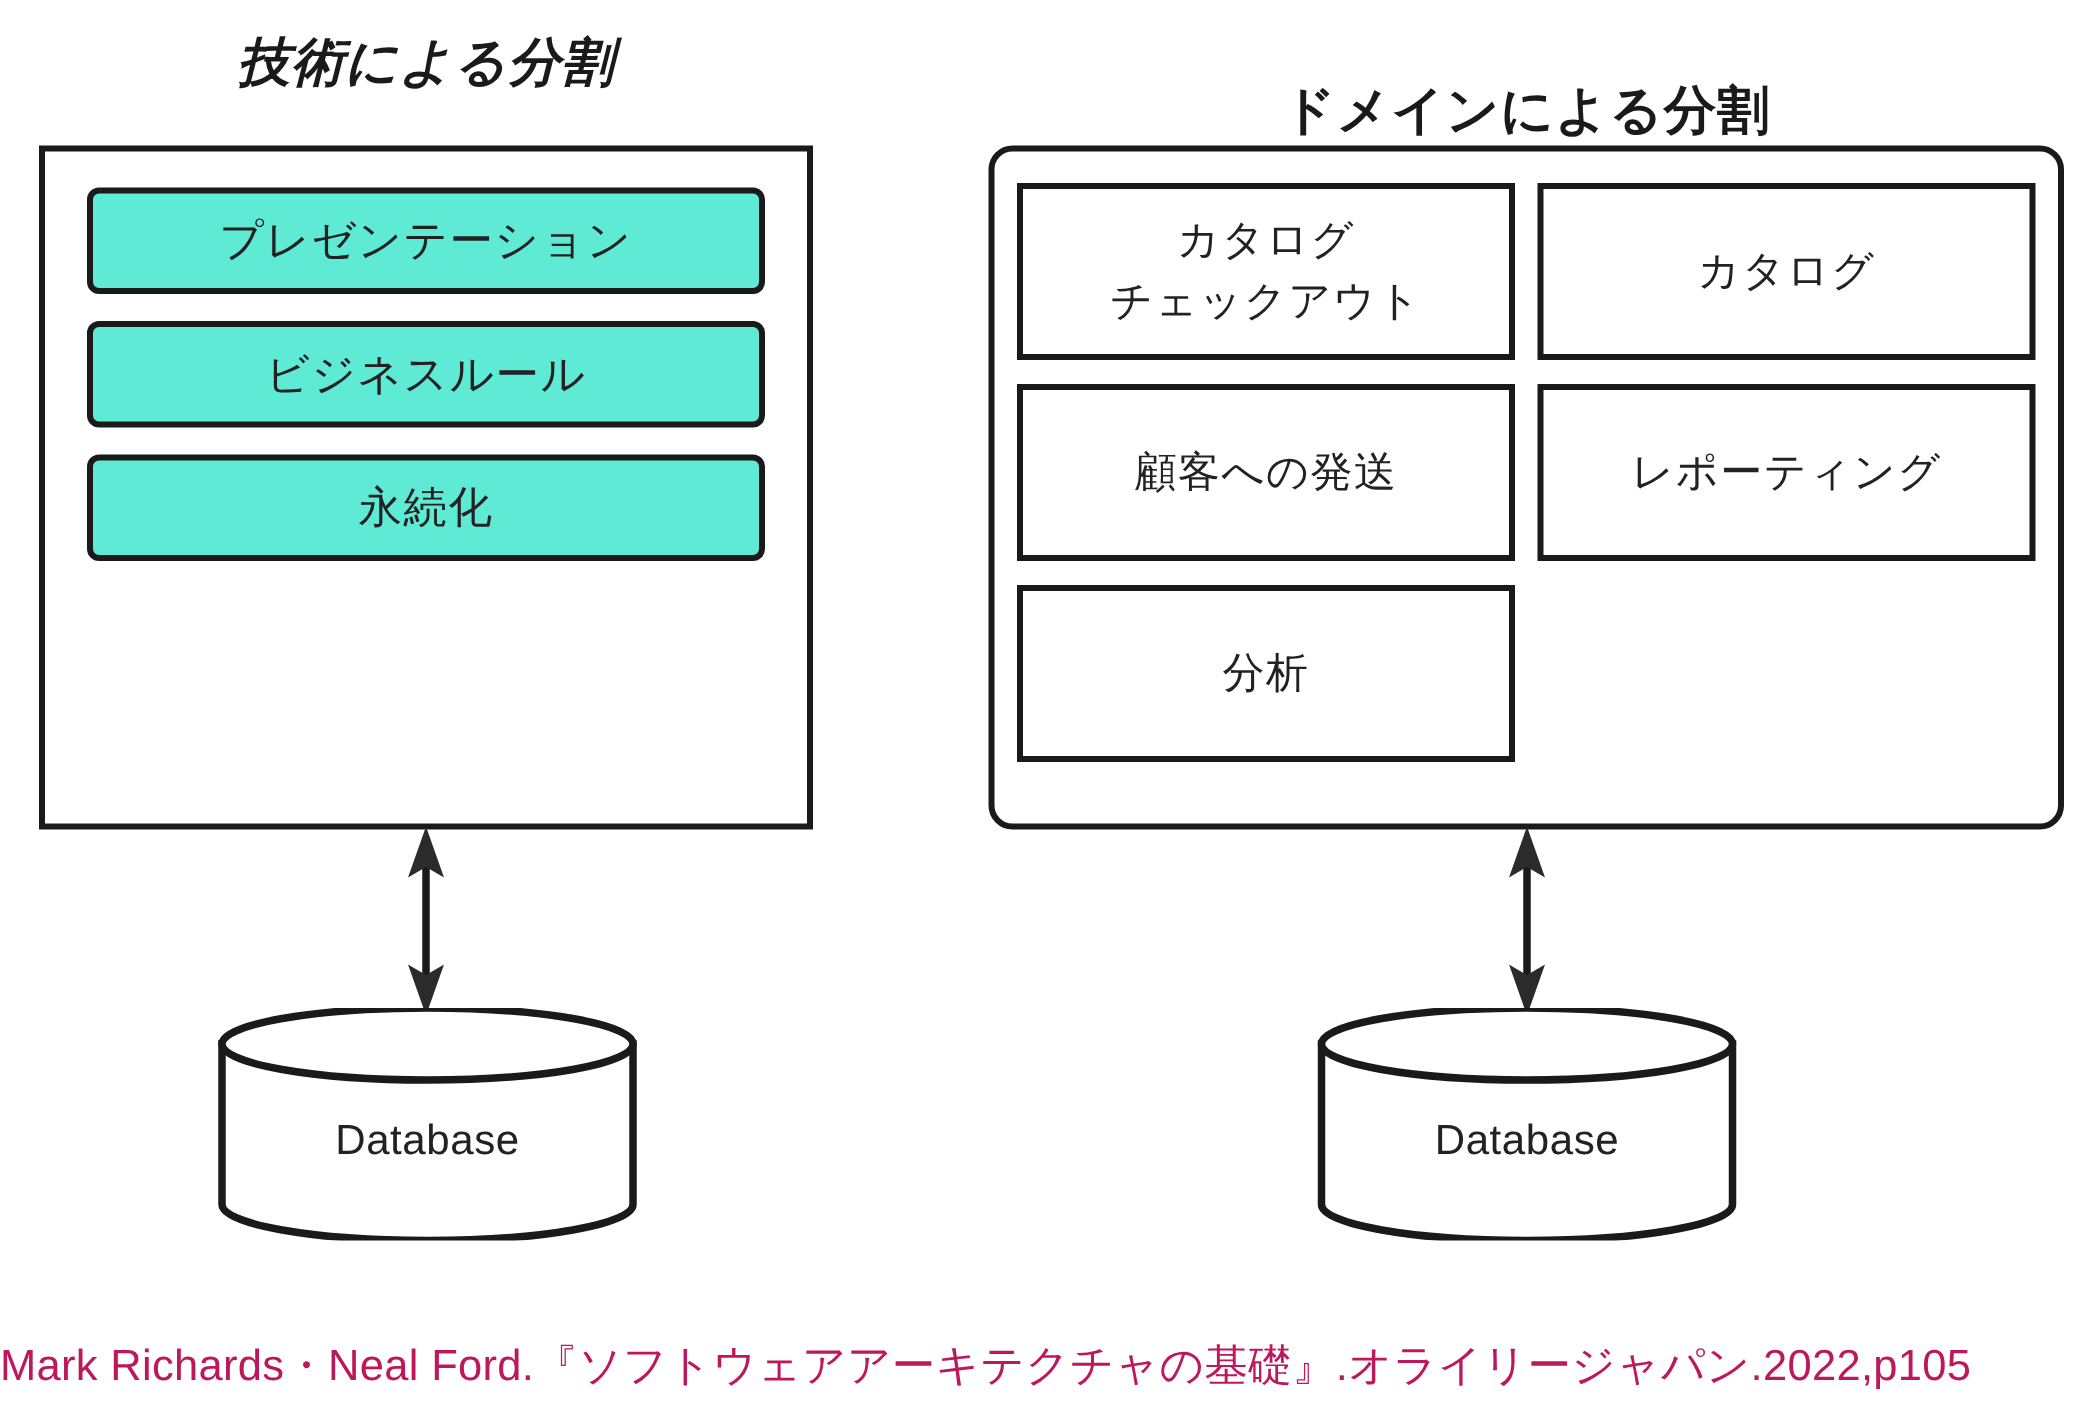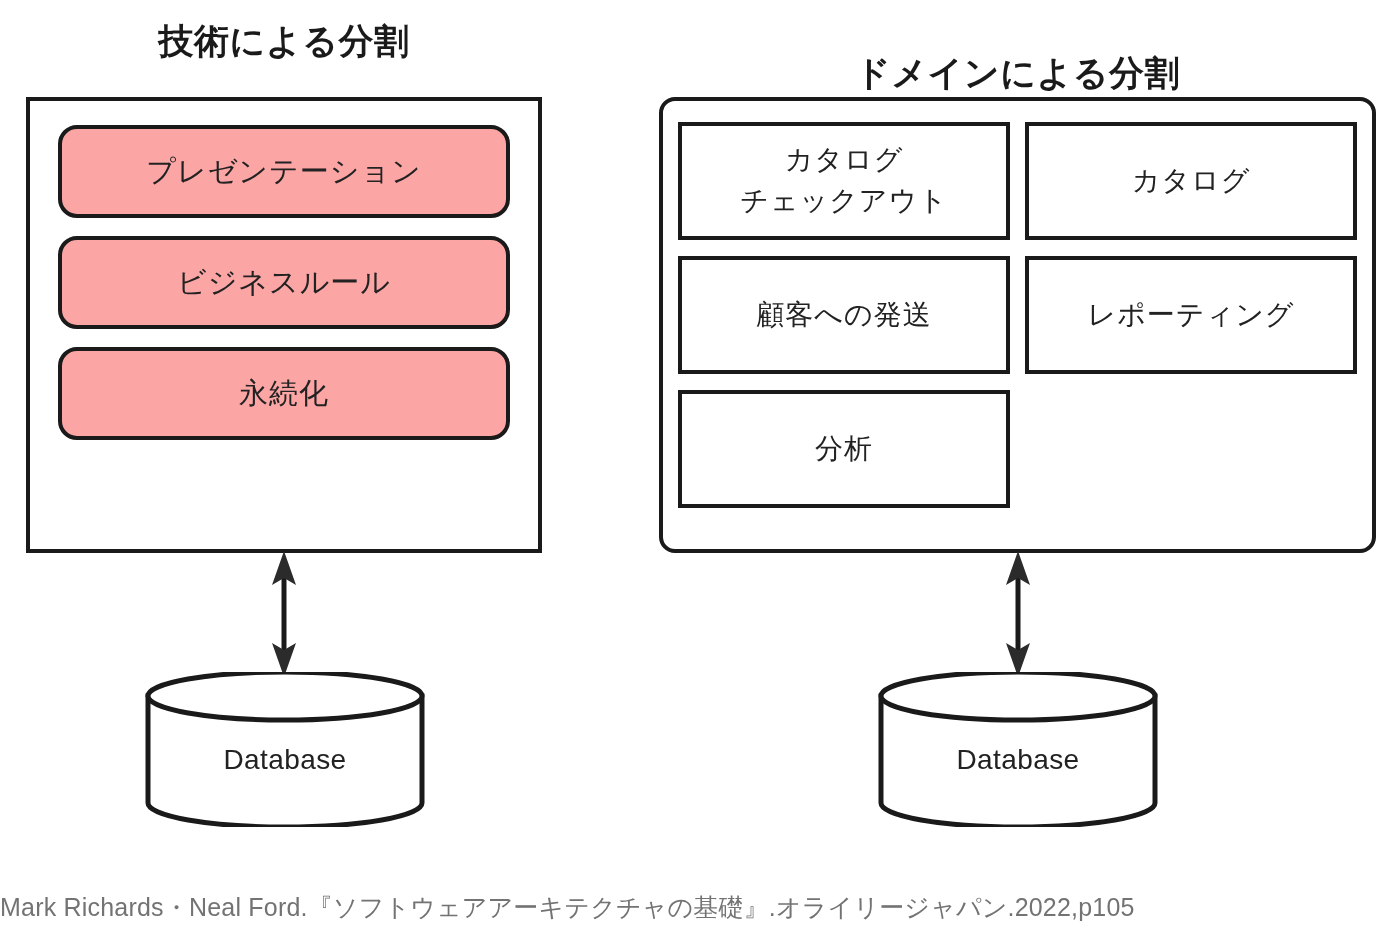--- a/index.html
+++ b/index.html
@@ -27,21 +27,21 @@
   
   .panel-title {
     position: absolute;
     font-size: 35px;
     font-weight: bold;
     color: #1a1a1a;
     text-align: center;
     letter-spacing: 0.5px;
     white-space: nowrap;
   }
-  #title-left  { left: 26px;  top: 18px; width: 516px; }
+  #title-left  { left: 26px;  top: 18px; width: 516px; font-style: italic; }
   #title-right { left: 659px; top: 18px; width: 717px; margin-top: 32px; }
 
   
   .container-box {
     position: absolute;
     border: 4px solid #1a1a1a;
     box-sizing: border-box;
     background: #ffffff;
   }
   #container-left  { left: 26px;  top: 97px; width: 516px; height: 456px; }
@@ -51,25 +51,25 @@
   .layer-stack {
     position: absolute;
     left: 28px;
     top: 24px;
     width: 452px;
     display: flex;
     flex-direction: column;
     gap: 18px;
   }
   .layer-box {
-    height: 93px;
+    height: 71px;
     box-sizing: border-box;
     border: 4px solid #1a1a1a;
-    border-radius: 19px;
-    background: #fca5a5;
+    border-radius: 8px;
+    background: #5eead4;
     display: flex;
     align-items: center;
     justify-content: center;
   }
   .layer-label {
     font-size: 29px;
     color: #222222;
     letter-spacing: 1px;
     white-space: nowrap;
   }
@@ -127,22 +127,22 @@
     letter-spacing: 0.4px;
   }
 
   
   #caption {
     position: absolute;
     left: 0;
     top: 891px;
     width: 1116px;
     text-align: center;
-    font-size: 25px;
-    color: #737373;
+    font-size: 29px;
+    color: #be185d;
     letter-spacing: 0.2px;
     white-space: nowrap;
   }
 </style>
 </head>
 <body>
 
 <div class="stage">
 
   <div class="panel-title" id="title-left">技術による分割</div>

